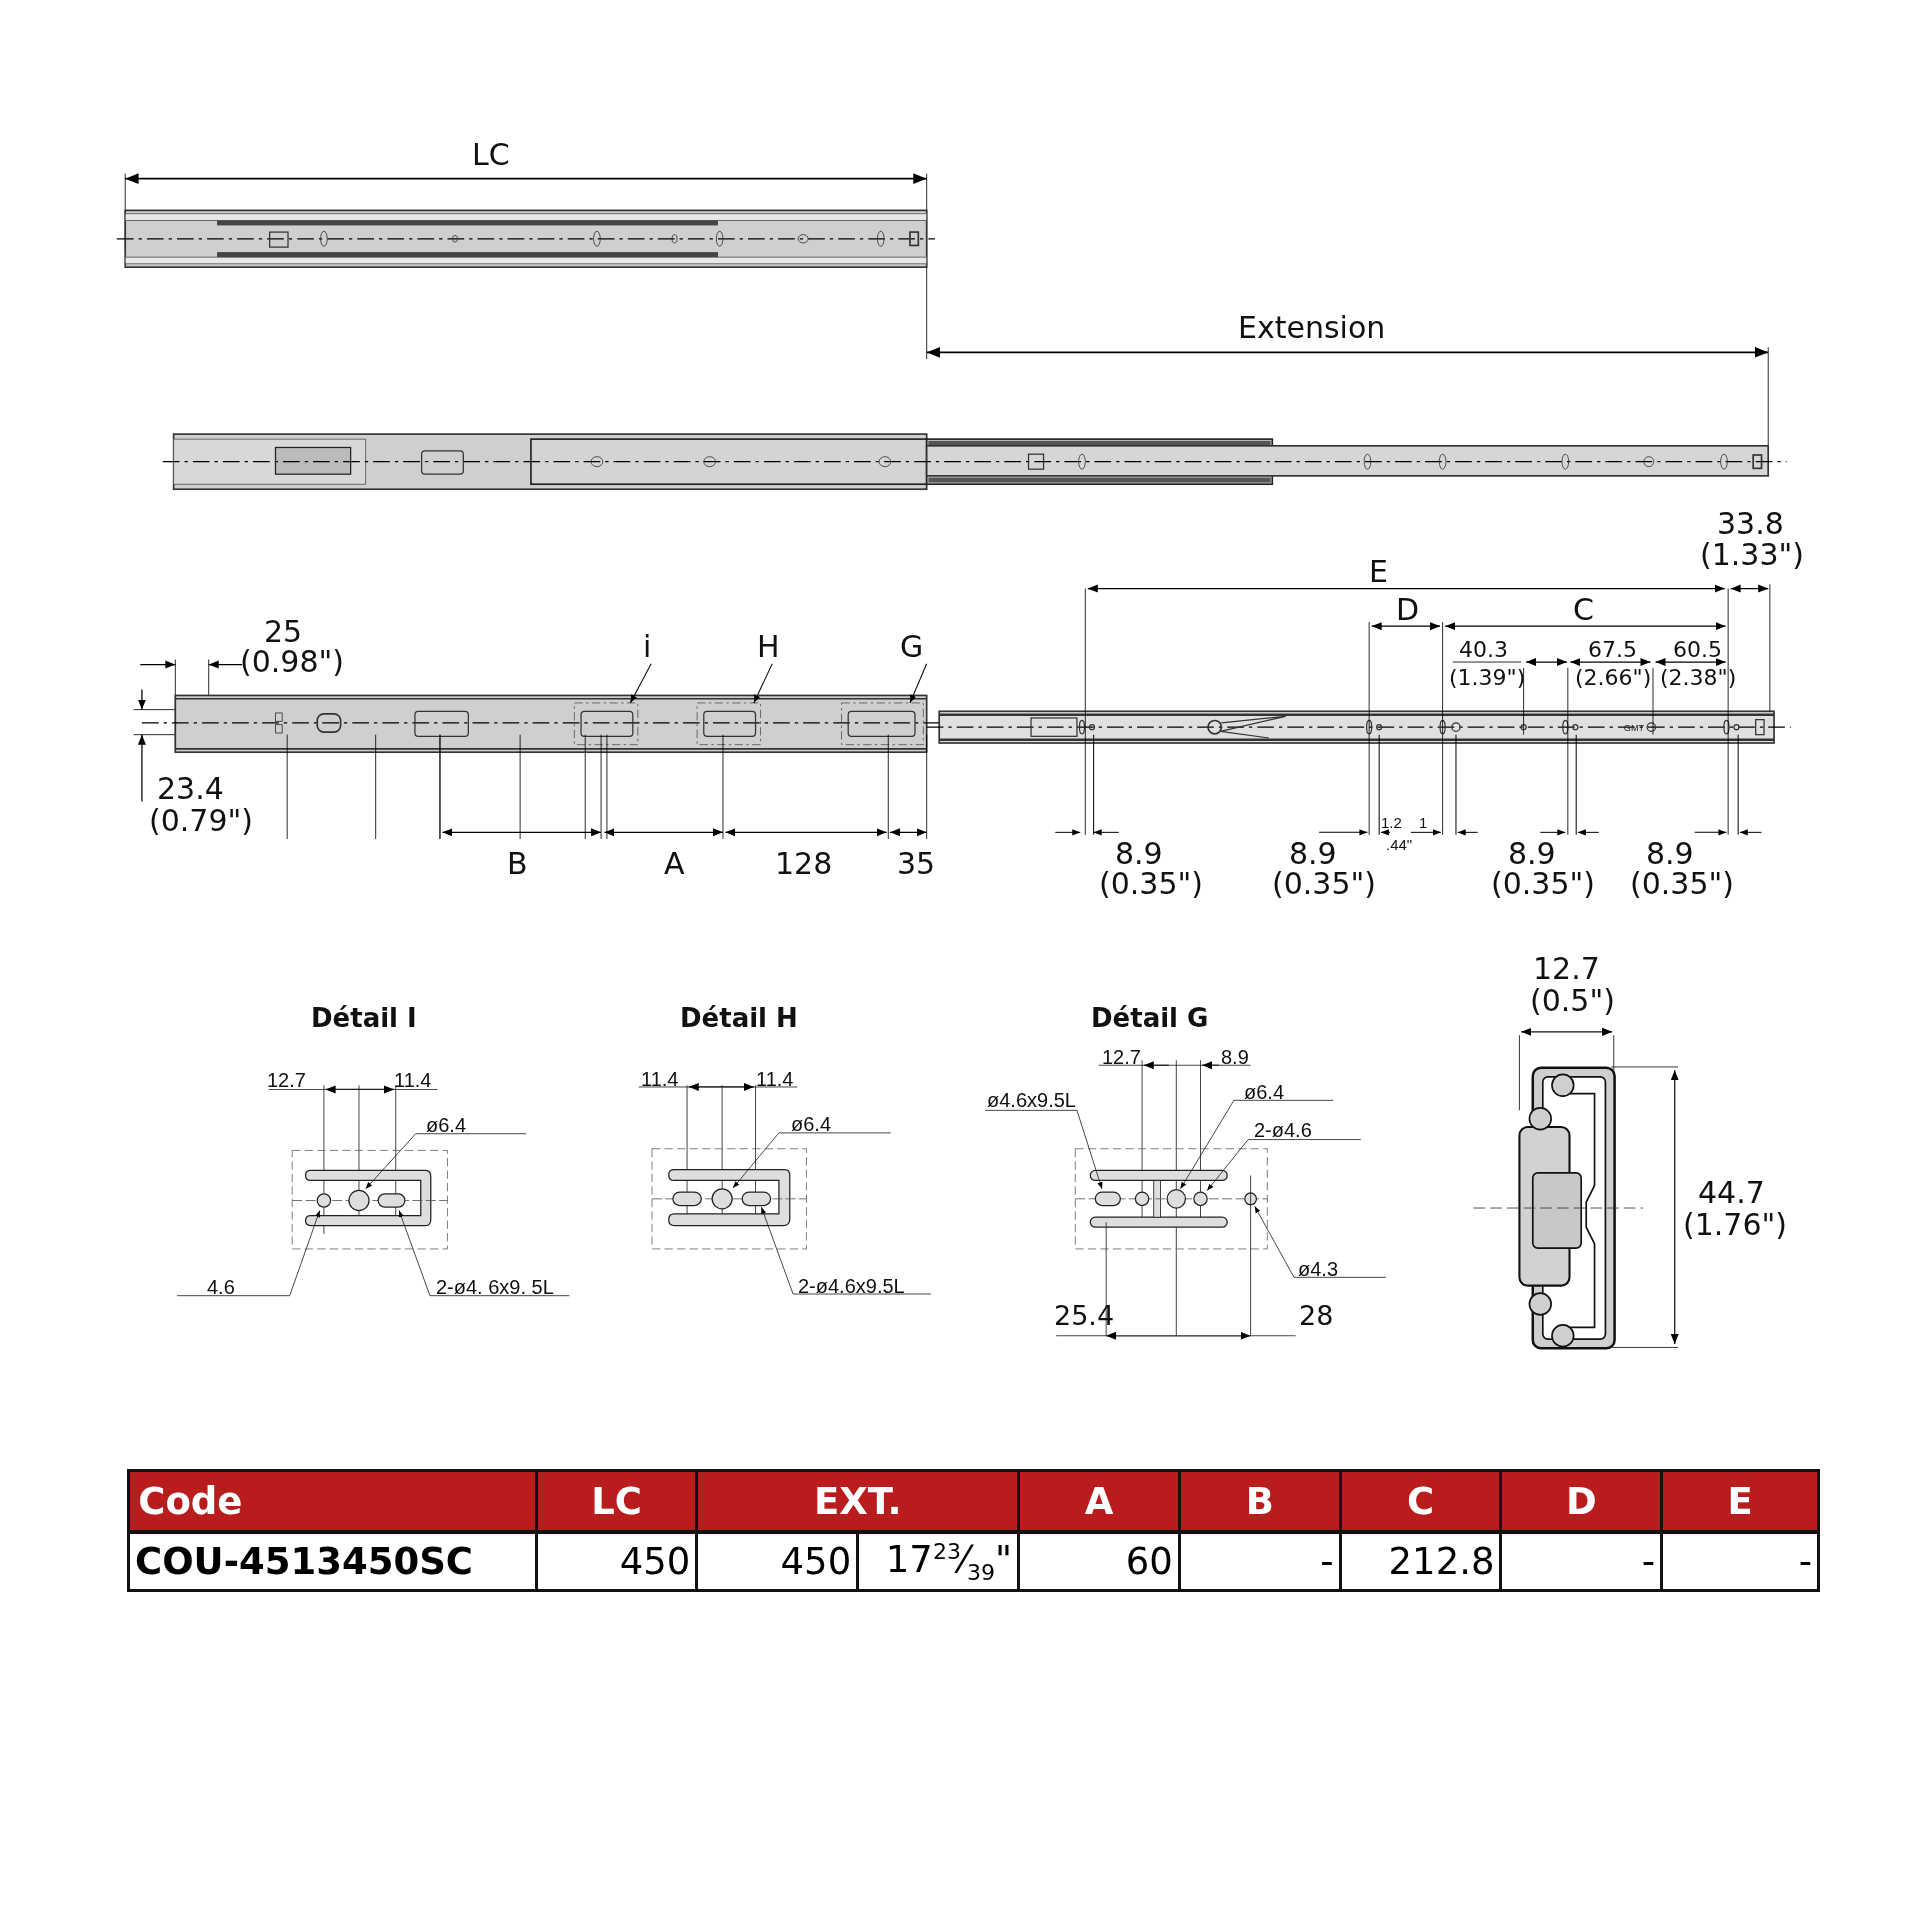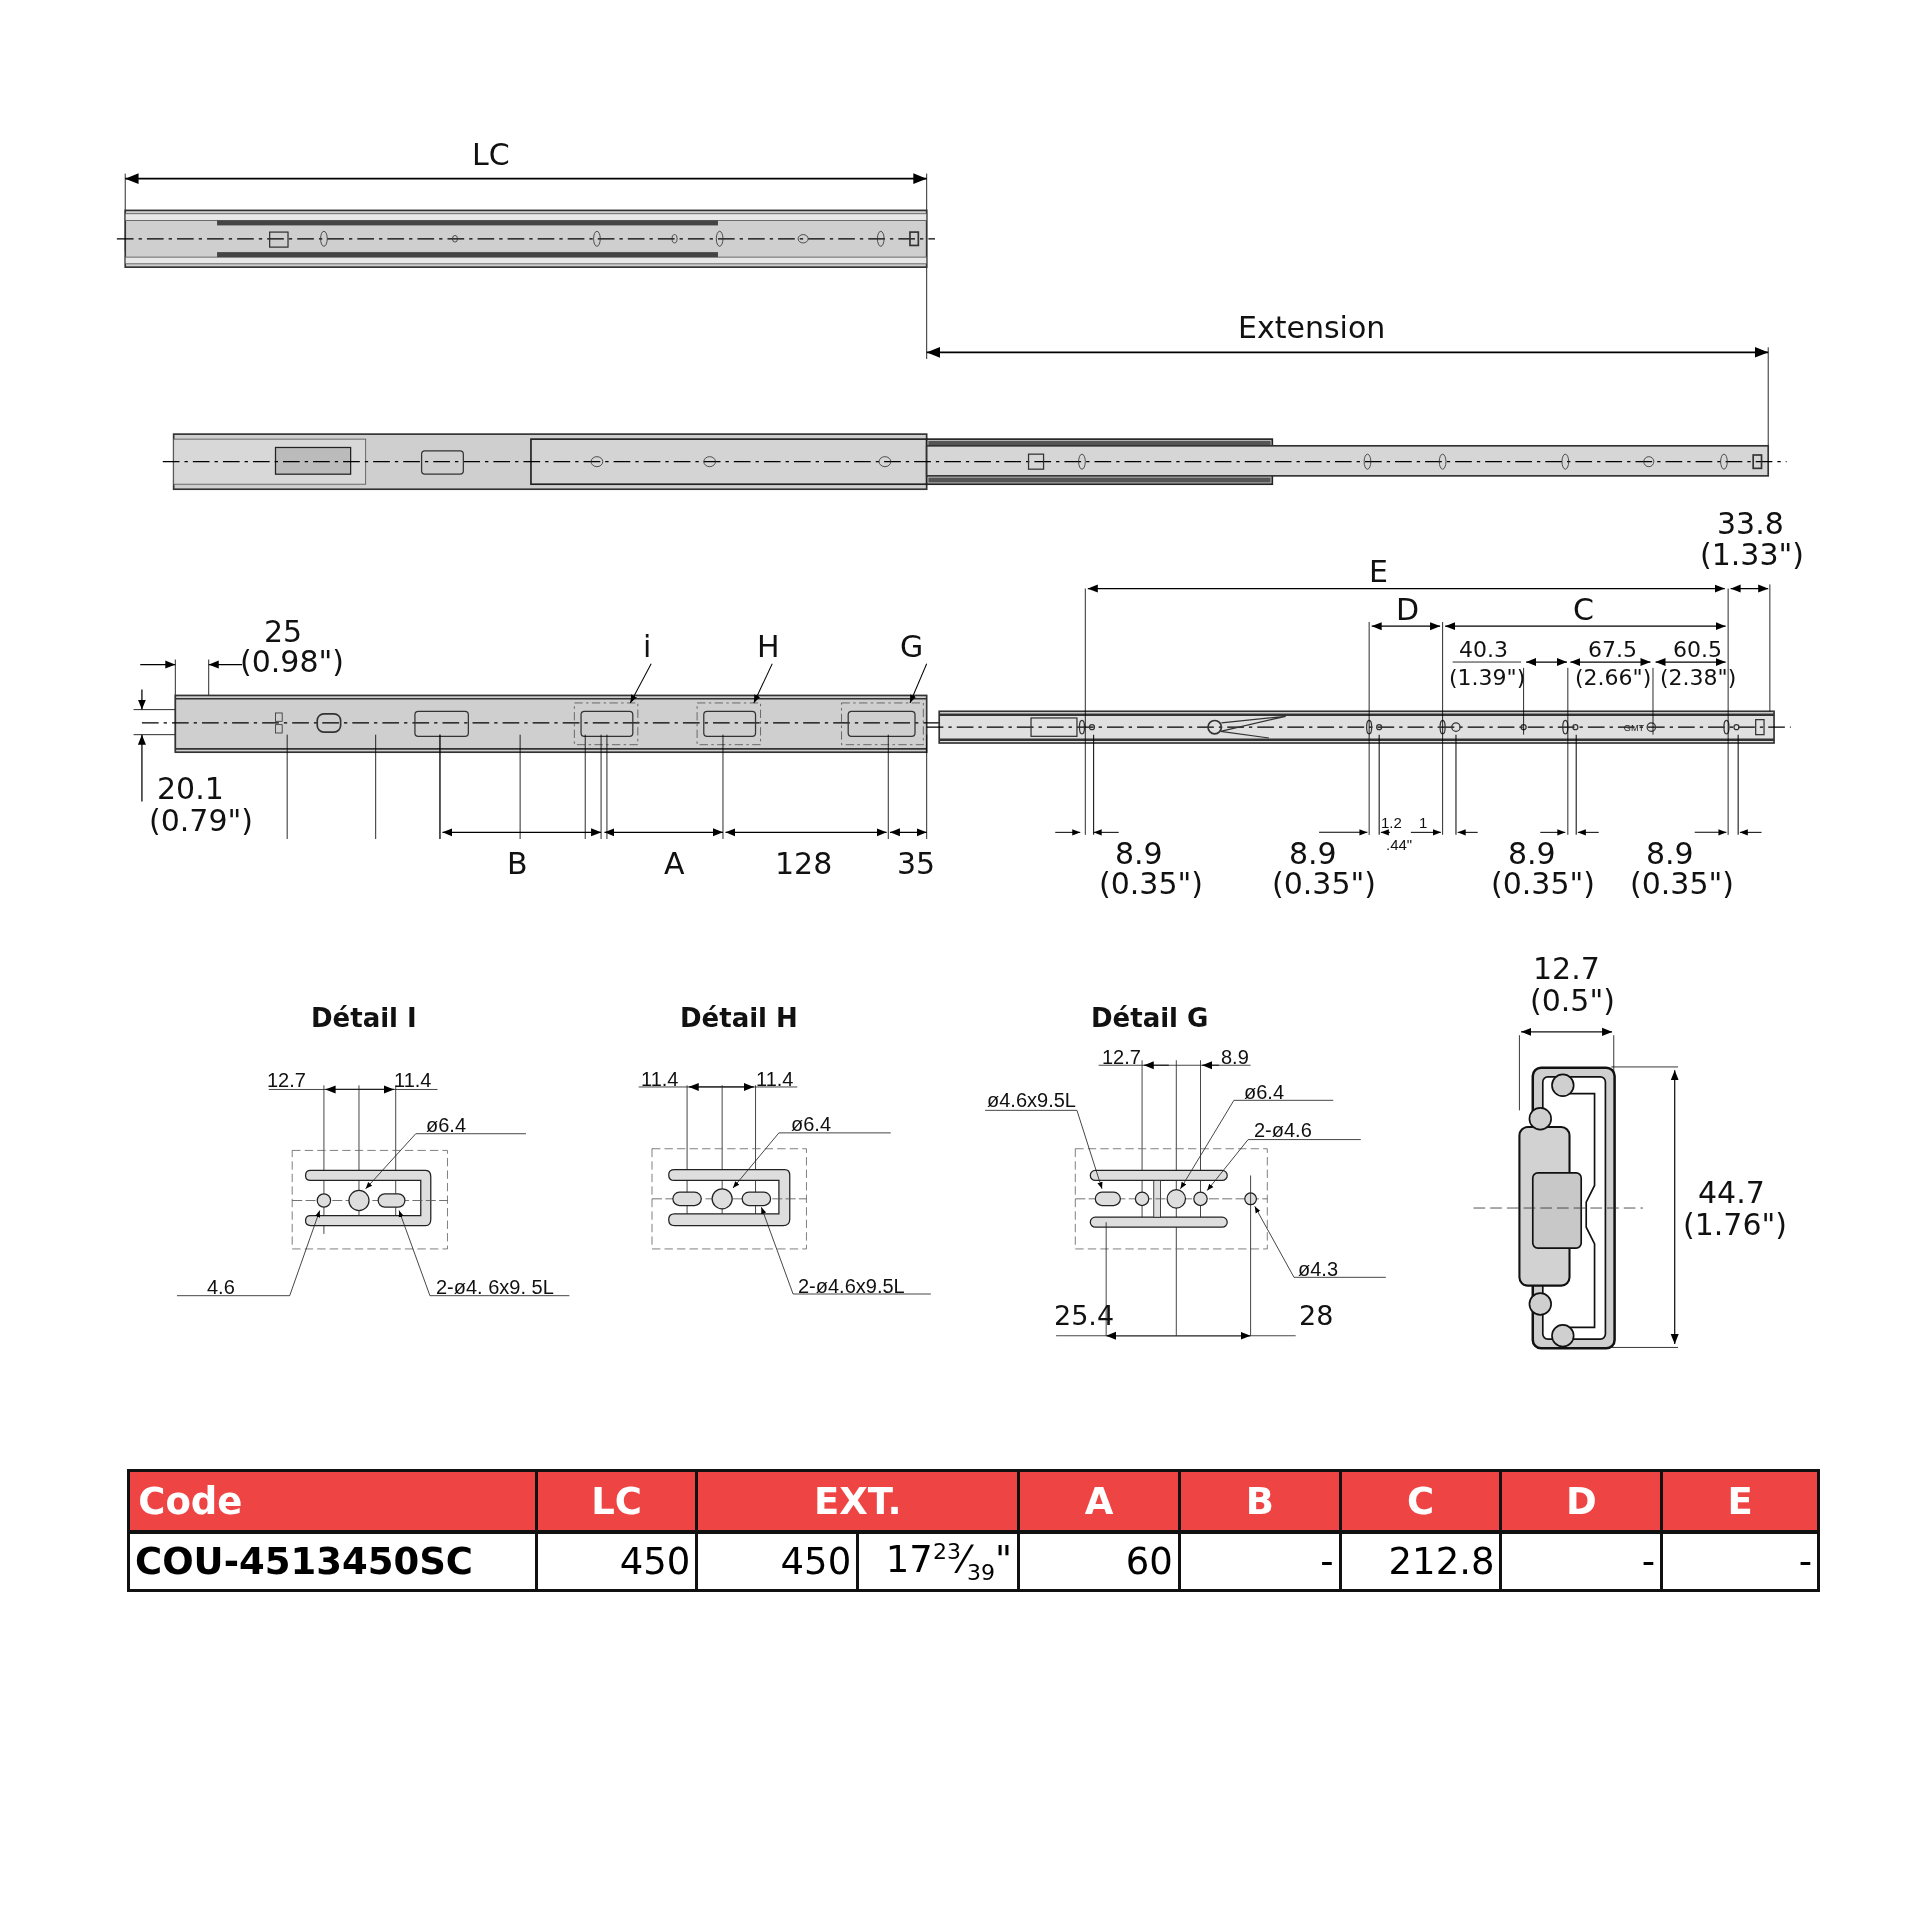--- a/index.html
+++ b/index.html
@@ -7,21 +7,21 @@
          font-family: "DejaVu Sans", sans-serif; color: #000; }
   .lbl { position: absolute; font-family: "DejaVu Sans", sans-serif; color: #111; white-space: nowrap; line-height: 1.05; text-align: center; }
   .big { font-size: 30px; }
   .med { font-size: 28px; }
   .sm  { font-size: 20px; font-family: "Liberation Sans", sans-serif; }
   .xs  { font-size: 15px; font-family: "Liberation Sans", sans-serif; }
   .title { font-size: 26px; font-weight: bold; font-family: "DejaVu Sans", sans-serif; }
   svg.drawing { position: absolute; left: 0; top: 0; }
   table.spec { position: absolute; left: 127px; top: 1469px; width: 1693px; border-collapse: collapse;
                font-family: "DejaVu Sans", sans-serif; }
-  table.spec th { background: #ef4444; color: #fff; font-size: 37px; font-weight: bold; height: 58px;
+  table.spec th { background: #b91c1c; color: #fff; font-size: 37px; font-weight: bold; height: 58px;
                   border: 3.3px solid #111; border-bottom-width: 4.2px; padding: 0 8.3px; margin-left: 38px; }
   table.spec td { background: #fff; color: #000; font-size: 37px; height: 55px; text-align: right;
                   border: 3.3px solid #111; padding: 0 5px; }
   table.spec th.first { text-align: left; }
   table.spec td.first { text-align: left; font-weight: bold; }
   sup.fr, sub.fr { font-size: 22px; }
 </style>
 </head>
 <body>
 
@@ -282,21 +282,21 @@
     <path d="M1880,1310 L1910,1310 L1910,1420 L1900,1440 L1900,1470 L1910,1490 L1910,1590 L1880,1590" stroke-width="2"></path>
     <line x1="1765" y1="1447" x2="1968" y2="1447" stroke="#333" stroke-width="1" stroke-dasharray="14,6"></line>
   </g>
 </svg>
 
 <div class="lbl big" style="left:472px;top:139px;">LC</div>
 <div class="lbl big" style="left:1238px;top:312px;">Extension</div>
 
 <div class="lbl big" style="left:264px;top:616px;">25</div>
 <div class="lbl big" style="left:240px;top:646px;">(0.98")</div>
-<div class="lbl big" style="left:157px;top:773px;">20.1</div>
+<div class="lbl big" style="left:157px;top:773px;">23.4</div>
 <div class="lbl big" style="left:149px;top:805px;">(0.79")</div>
 <div class="lbl big" style="left:643px;top:631px;">i</div>
 <div class="lbl big" style="left:757px;top:631px;">H</div>
 <div class="lbl big" style="left:900px;top:631px;">G</div>
 <div class="lbl big" style="left:507px;top:848px;">B</div>
 <div class="lbl big" style="left:664px;top:848px;">A</div>
 <div class="lbl big" style="left:775px;top:848px;">128</div>
 <div class="lbl big" style="left:897px;top:848px;">35</div>
 
 <div class="lbl big" style="left:1717px;top:508px;">33.8</div>

